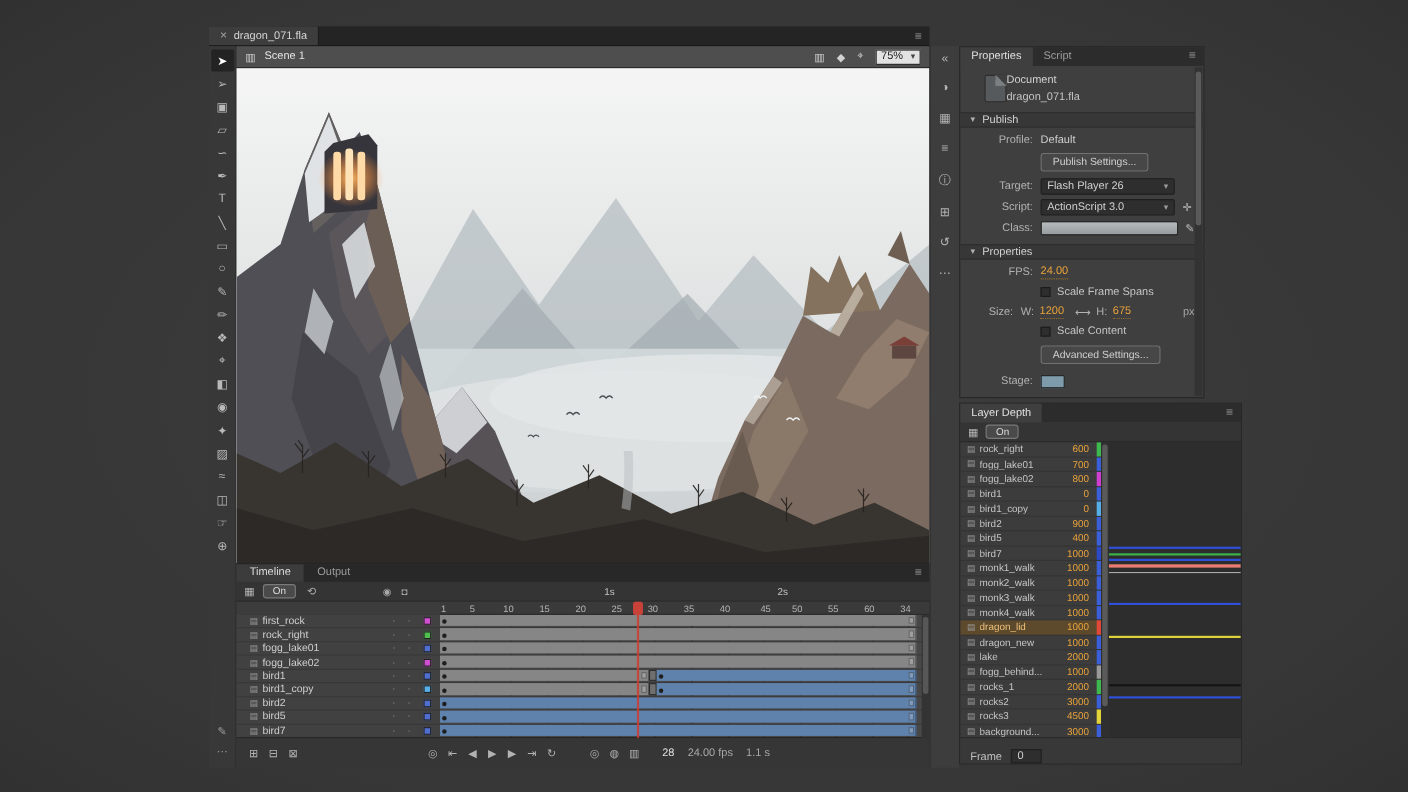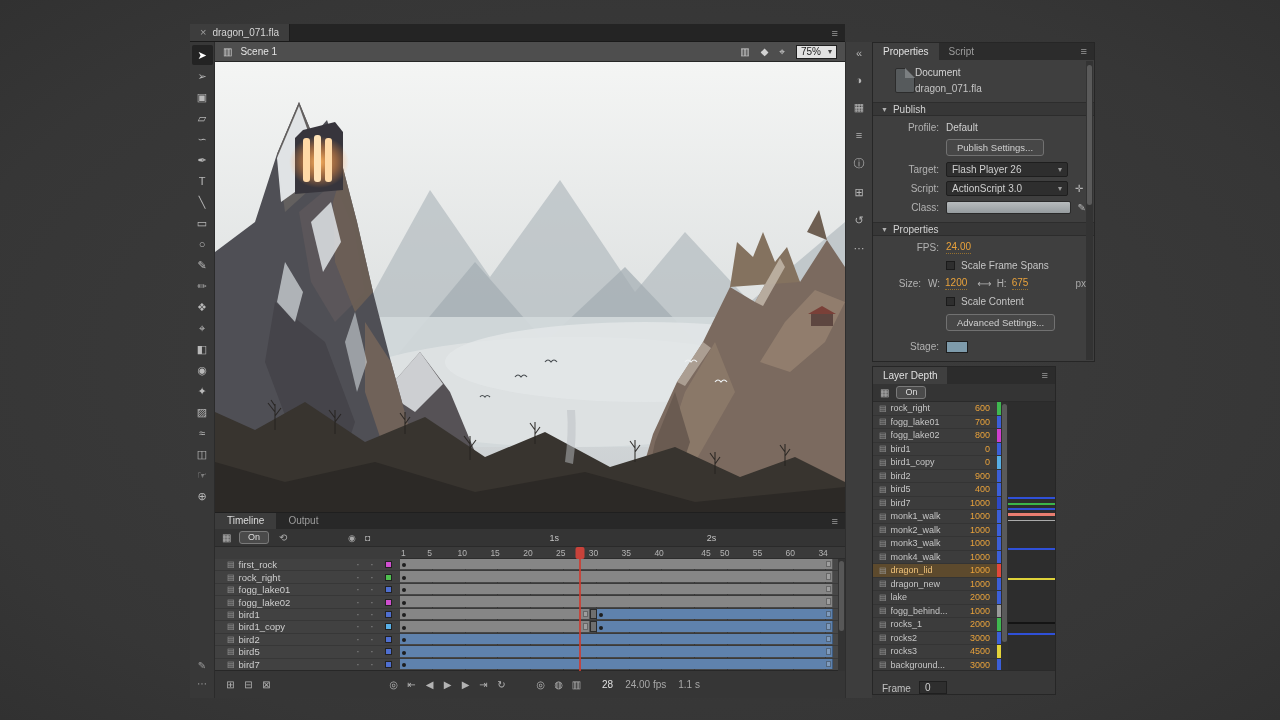--- a/index.html
+++ b/index.html
@@ -125,21 +125,21 @@
   .class-field{width:126px;height:13px;border-radius:2px;background:linear-gradient(#b7bbbd,#969c9f);border:1px solid #2a2a2a}
   .checkbox{width:9px;height:9px;background:#2e2e2e;border:1px solid #1b1b1b;margin-right:6px;flex:none}
   .cb-row{margin:4px 0 4px 65px;display:flex;align-items:center;color:#c5c5c5;min-height:13px}
   .orange{color:#e9a23b;border-bottom:1px dotted #96702f;line-height:1.15}
   .size-part{margin-right:5px;color:#b2b2b2}
   .stage-swatch{width:22px;height:12px;border:1px solid #1d1d1d}
   .rp-scroll{position:absolute;right:1px;top:18px;bottom:1px;width:7px;background:#333}
   .rp-scroll .thumb{position:absolute;left:1px;right:1px;top:4px;height:140px;background:#5a5a5a;border-radius:3px}
 
   
-  #layer-depth{position:absolute;left:872px;top:366px;width:184px;height:329px;background:#3c3c3c;border:1px solid #262626}
+  #layer-depth{position:absolute;left:872px;top:366px;width:257px;height:329px;background:#3c3c3c;border:1px solid #262626}
   .ld-toolbar{height:18px;background:#343434;border-bottom:1px solid #2a2a2a;display:flex;align-items:center;gap:7px;padding-left:7px}
   .ld-layers-icon{color:#b5b5b5}
   .ld-on{height:13px;line-height:11px;padding:0 8px;border:1px solid #7a7a7a;border-radius:3px;background:#4a4a4a;
          color:#dedede;font-size:9px;font-family:inherit}
   .ld-main{position:absolute;left:0;right:0;top:35px;bottom:24px;display:flex}
   .ld-list{width:128px;overflow:hidden}
   .ld-row{height:13.5px;display:flex;align-items:center;gap:4px;padding-left:6px;border-bottom:1px solid #343434}
   .ld-row.selected{background:#5d4a2d}
   .ld-icon{color:#9a9a9a;font-size:8px;flex:none}
   .ld-name{color:#c6c6c6;font-size:9px;white-space:nowrap;overflow:hidden}
@@ -358,21 +358,21 @@
 
     <span class="ruler-num" style="left: 3.28px;">1</span>
         <span class="ruler-num" style="left: 29.52px;">5</span>
         <span class="ruler-num" style="left: 62.32px;">10</span>
         <span class="ruler-num" style="left: 95.12px;">15</span>
         <span class="ruler-num" style="left: 127.92px;">20</span>
         <span class="ruler-num" style="left: 160.72px;">25</span>
         <span class="ruler-num" style="left: 193.52px;">30</span>
         <span class="ruler-num" style="left: 226.32px;">35</span>
         <span class="ruler-num" style="left: 259.12px;">40</span>
-        <span class="ruler-num" style="left: 306px;">45</span>
+        <span class="ruler-num" style="left: 296px;">45</span>
         <span class="ruler-num" style="left: 324.72px;">50</span>
         <span class="ruler-num" style="left: 357.52px;">55</span>
         <span class="ruler-num" style="left: 390.32px;">60</span>
         <span class="ruler-num" style="left: 423.12px;">34</span>
       </div>
     <div id="tl-rows">
 
     <div class="tl-row">
         <div class="tl-namecell">
           <span class="tl-layericon">▤</span>

